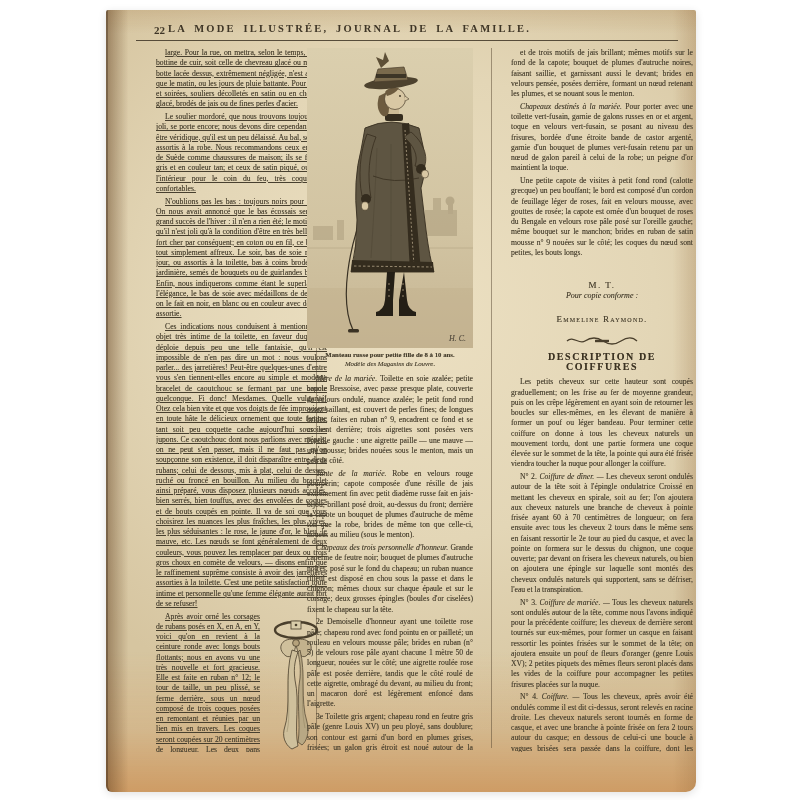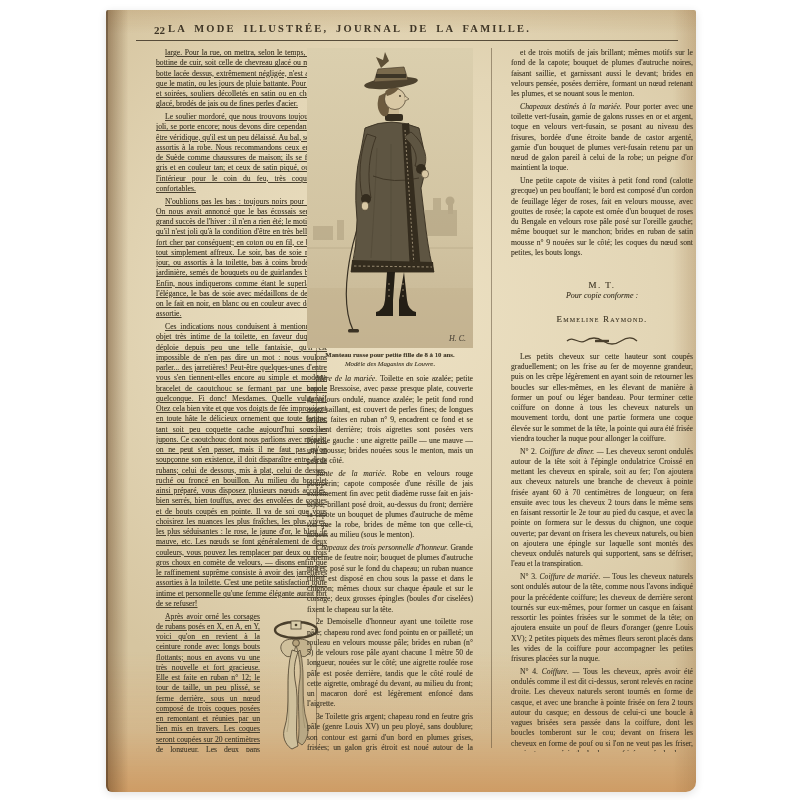--- a/index.html
+++ b/index.html
@@ -174,20 +174,21 @@
 
     <p class="sig-initials">M. T.</p>
     <p class="sig-copy">Pour copie conforme :</p>
     <p class="sig-name">Emmeline Raymond.</p>
 
     <svg class="ornament" width="74" height="10" viewBox="0 0 74 10">
       <path d="M2,5 C8,-1 14,9 20,5 S32,1 38,5 S50,9 56,5 S68,1 72,5" fill="none" stroke="#4a3f2c" stroke-width="1.3"></path>
       <path d="M30,5 L44,5" stroke="#4a3f2c" stroke-width="2.4"></path>
     </svg>
 
+    <p class="section-title">DESCRIPTION DE COIFFURES</p>
 
     <p><span></span><i class="lead"></i><span>Les petits cheveux sur cette hauteur sont coupés graduellement; on les frise au fer de moyenne grandeur, puis on les crêpe légèrement en ayant soin de retourner les boucles sur elles-mêmes, en les élevant de manière à former un pouf ou léger bandeau. Pour terminer cette coiffure on donne à tous les cheveux naturels un mouvement tordu, dont une partie formera une coque élevée sur le sommet de la tête, la pointe qui aura été frisée viendra toucher la nuque pour allonger la coiffure.</span></p>
     <p><span>N° 2.</span> <i class="lead">Coiffure de dîner. —</i> <span>Les cheveux seront ondulés autour de la tête soit à l'épingle ondulatrice Croissé en mettant les cheveux en spirale, soit au fer; l'on ajoutera aux cheveux naturels une branche de cheveux à pointe frisée ayant 60 à 70 centimètres de longueur; on fera ensuite avec tous les cheveux 2 tours dans le même sens en faisant ressortir le 2e tour au pied du casque, et avec la pointe on formera sur le dessus du chignon, une coque ouverte; par devant on frisera les cheveux naturels, ou bien on ajoutera une épingle sur laquelle sont montés des cheveux ondulés naturels qui supportent, sans se défriser, l'eau et la transpiration.</span></p>
     <p><span>N° 3.</span> <i class="lead">Coiffure de mariée. —</i> <span>Tous les cheveux naturels sont ondulés autour de la tête, comme nous l'avons indiqué pour la précédente coiffure; les cheveux de derrière seront tournés sur eux-mêmes, pour former un casque en faisant ressortir les pointes frisées sur le sommet de la tête; on ajoutera ensuite un pouf de fleurs d'oranger (genre Louis XV); 2 petites piquets des mêmes fleurs seront placés dans les vides de la coiffure pour accompagner les petites frisures placées sur la nuque.</span></p>
     <p><span>N° 4.</span> <i class="lead">Coiffure. —</i> <span>Tous les cheveux, après avoir été ondulés comme il est dit ci-dessus, seront relevés en racine droite. Les cheveux naturels seront tournés en forme de casque, et avec une branche à pointe frisée on fera 2 tours autour du casque; en dessous de celui-ci une boucle à vagues brisées sera passée dans la coiffure, dont les boucles tomberont sur le cou; devant on frisera les cheveux en forme de pouf ou si l'on ne veut pas les friser, on ajoutera une épingle de cheveux frisés, ornée de plumes ou de fleurs.</span></p>
 
   </div>
 
 </div>
 

